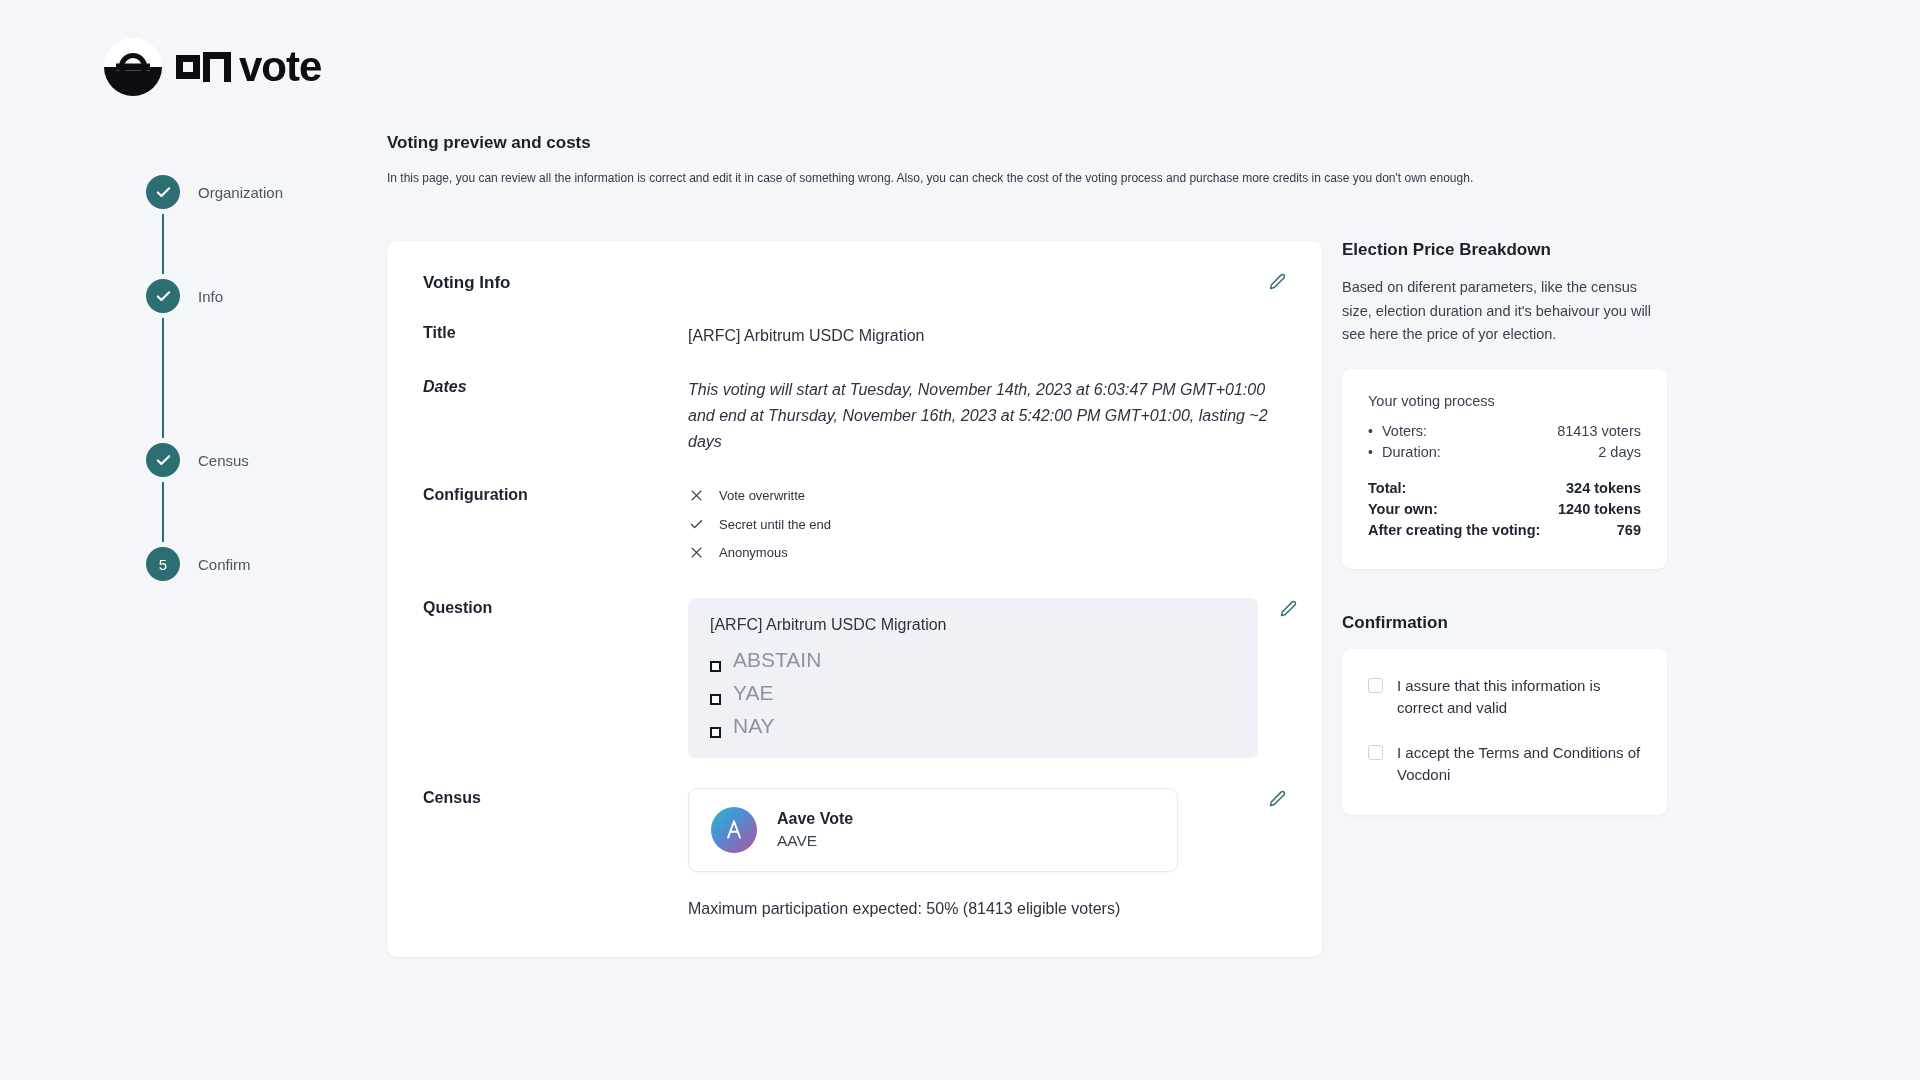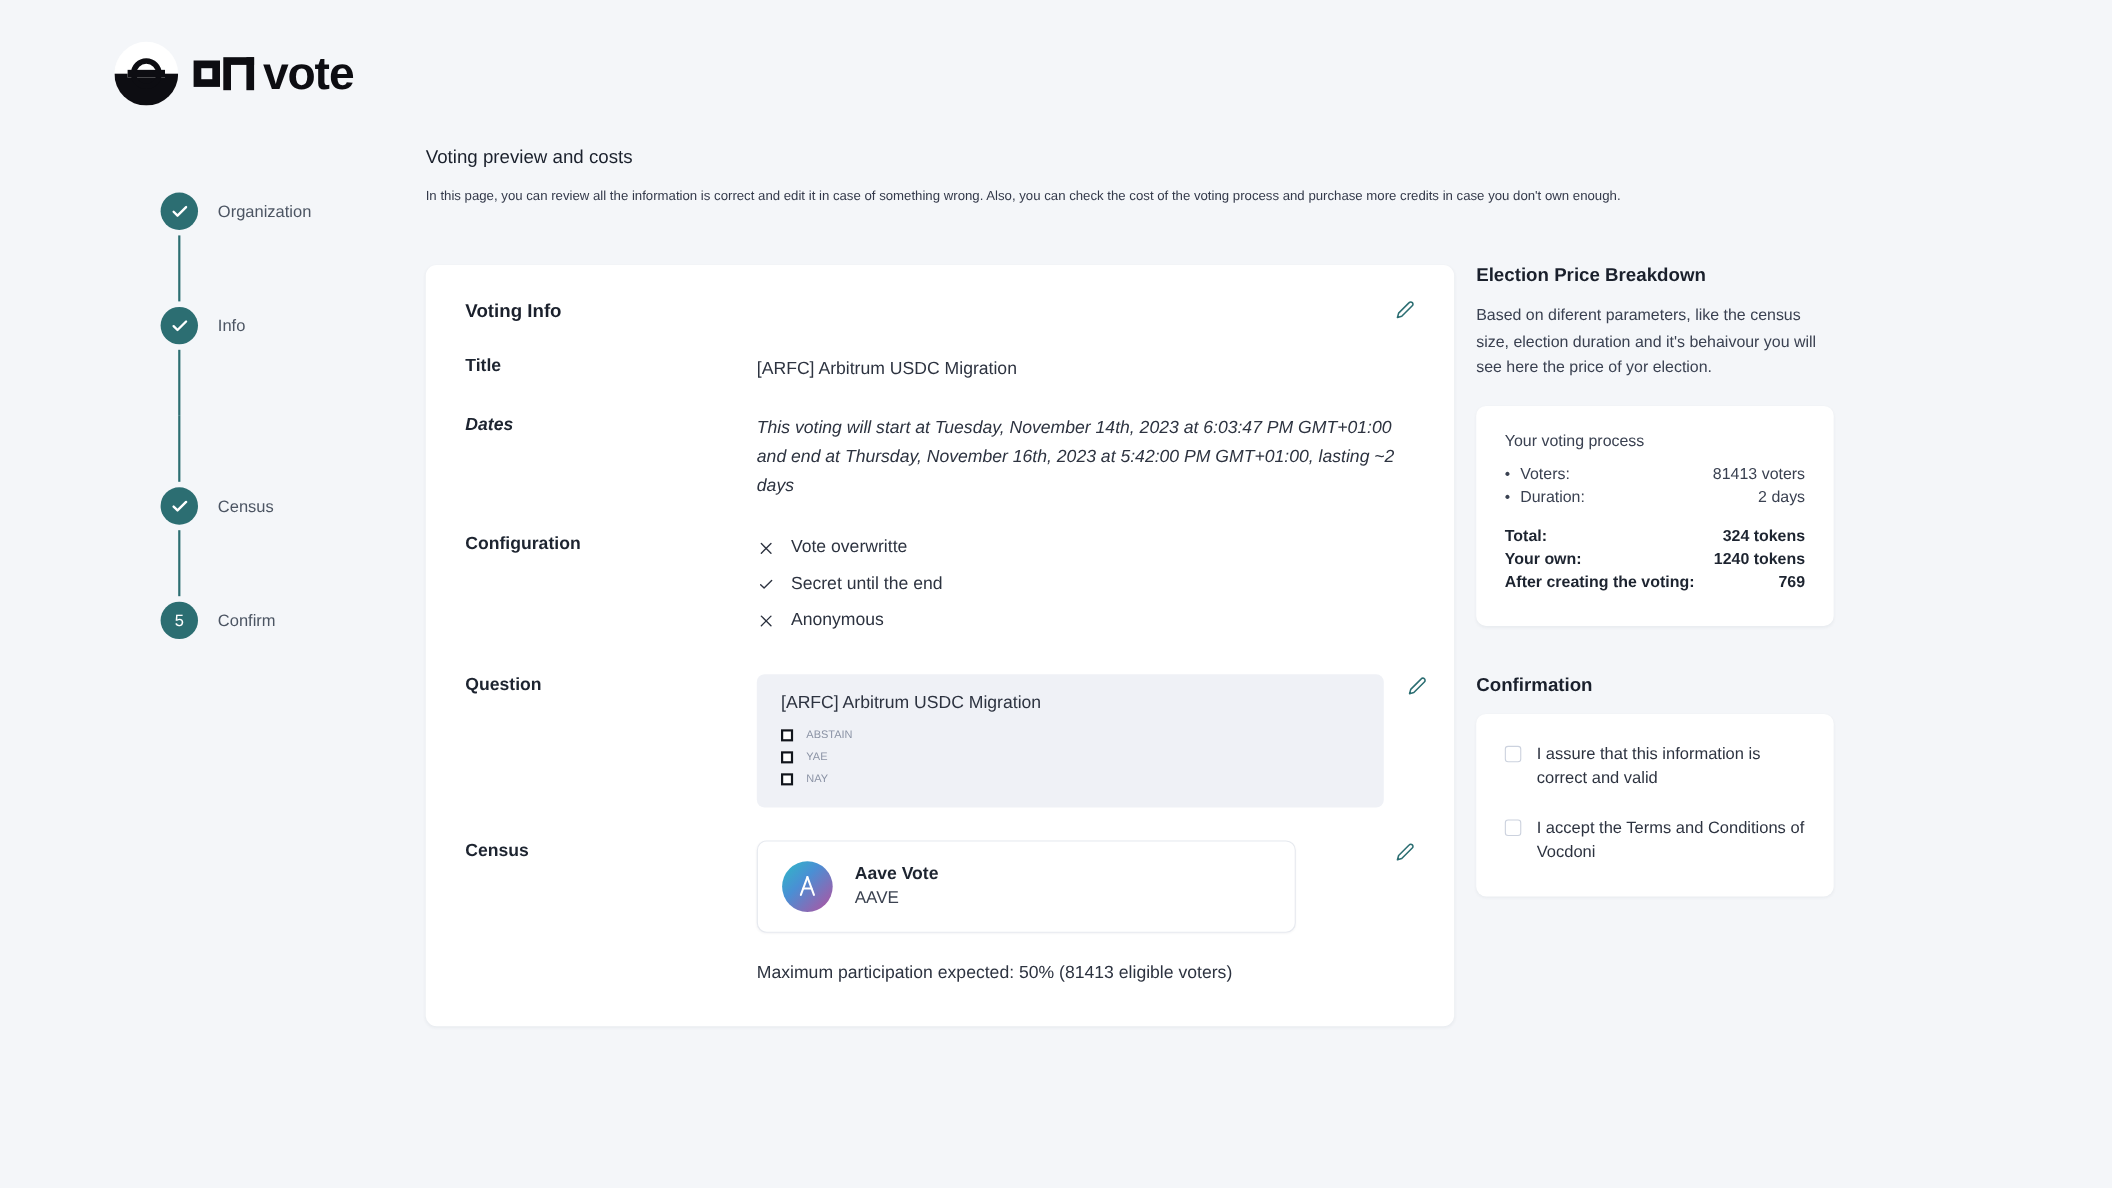--- a/index.html
+++ b/index.html
@@ -107,21 +107,21 @@
   }
   .step-line {
     width: 2px; height: 60px;
     background: #2c6e72;
     margin-left: 16px;
   }
 
   
   .page-head { position: absolute; left: 387px; top: 133px; width: 1255px; }
   .page-title {
-    font-size: 17px; font-weight: 400; color: #1a202c;
+    font-size: 17px; font-weight: 700; color: #1a202c;
     margin-bottom: 16px;
   }
   .page-desc {
     font-size: 12px; color: #33394a; line-height: 1.62;
     max-width: 1250px;
   }
 
   
   .main-card {
     position: absolute;
@@ -153,38 +153,38 @@
   .row-value {
     font-size: 16px; color: #2d3340; line-height: 1.63;
     flex: 1;
   }
   .row.dates { margin-bottom: 30px; font-style: italic; }
   .row.dates .row-value { max-width: 580px; }
 
   .config-list { list-style: none; }
   .config-item {
     display: flex; align-items: center; gap: 15px;
-    font-size: 16px; color: #2d3340;
+    font-size: 13px; color: #2d3340;
     margin-bottom: 7px;
   }
   .config-item .ci { width: 16px; flex: none; display: flex; align-items: center; justify-content: center; }
 
   
   .row.question { margin-bottom: 30px; }
   .q-wrap { flex: 1; display: flex; align-items: flex-start; gap: 0; }
   .q-box {
     background: #eff1f6;
     border-radius: 7px;
     padding: 18px 22px 20px 22px;
     width: 570px;
   }
   .q-title { font-size: 16px; color: #2d3340; margin-bottom: 14px; }
   .q-opt {
     display: flex; align-items: flex-end; gap: 12px;
-    font-size: 10px; color: #8b93a5;
+    font-size: 21px; color: #8b93a5;
     margin-bottom: 9px;
   }
   .q-opt:last-child { margin-bottom: 0; }
   .q-check {
     width: 11px; height: 11px; flex: none;
     border: 2px solid #11151c;
     background: #ffffff;
   }
   .q-edit { margin-left: auto; padding-left: 22px; padding-top: 2px; }
 

